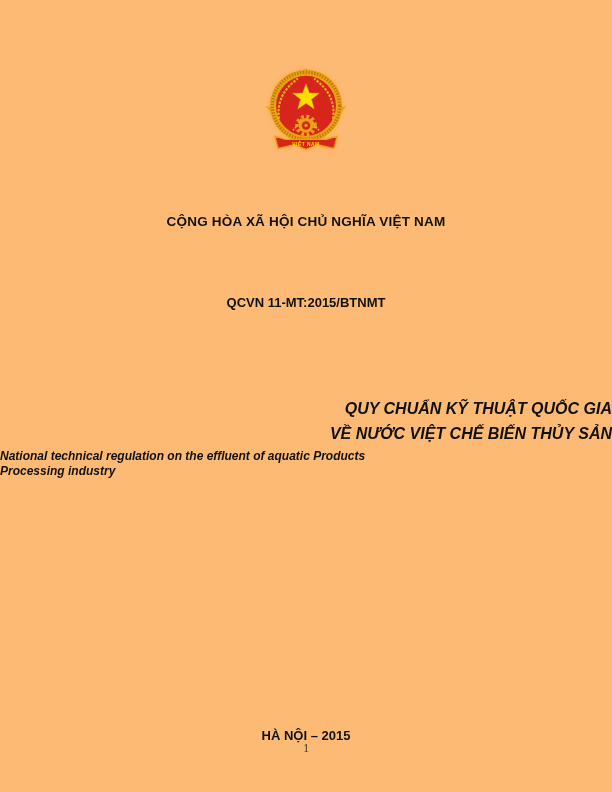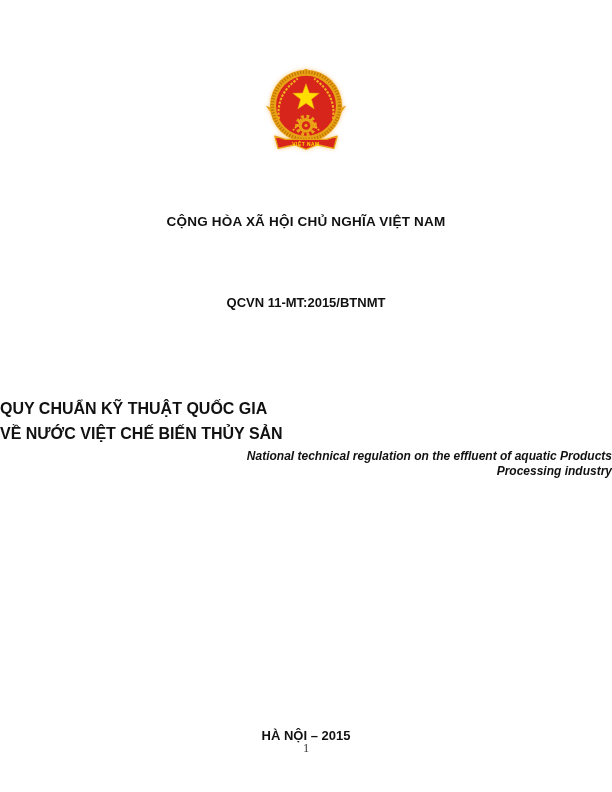--- a/index.html
+++ b/index.html
@@ -6,21 +6,21 @@
     margin: 0;
     padding: 0;
     background: #888;
     font-family: "Liberation Sans", sans-serif;
   }
   .page {
     position: relative;
     width: 612px;
     height: 792px;
     margin: 0 auto;
-    background: #ffffff;
+    background: #fdba74;
     overflow: hidden;
   }
   .centered-line {
     position: absolute;
     left: 0;
     width: 100%;
     text-align: center;
     color: #111111;
     white-space: pre;
   }
@@ -42,34 +42,35 @@
   .reg-code {
     top: 295px;
     font-size: 13px;
     font-weight: bold;
   }
   .title-block {
     position: absolute;
     top: 396px;
     left: 0;
     width: 100%;
-    text-align: left;
+    text-align: right;
+    font-style: italic;
   }
   .title-line {
     font-size: 16px;
     font-weight: bold;
     line-height: 25px;
     color: #111111;
   }
   .subtitle-block {
     position: absolute;
     top: 449px;
     left: 0;
     width: 100%;
-    text-align: right;
+    text-align: left;
   }
   .subtitle-line {
     font-size: 12px;
     font-weight: bold;
     font-style: italic;
     line-height: 15px;
     color: #111111;
   }
   .place-year {
     top: 728px;

